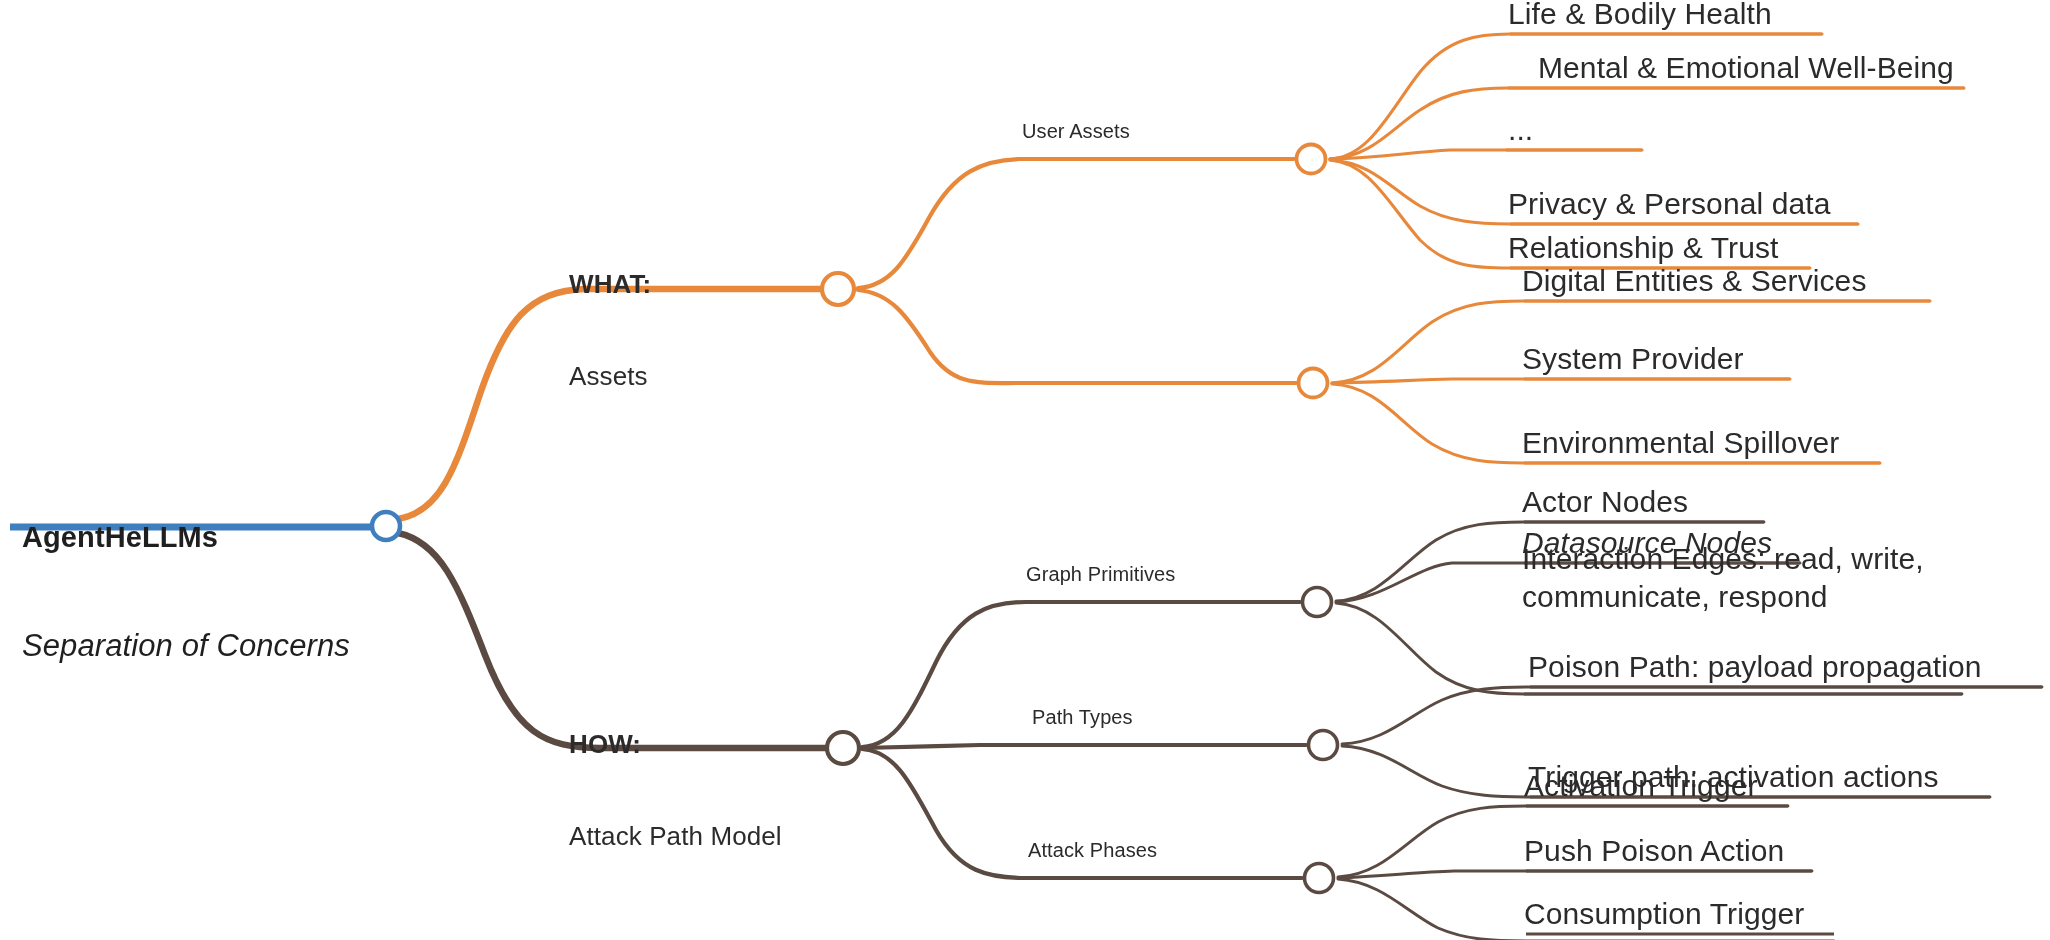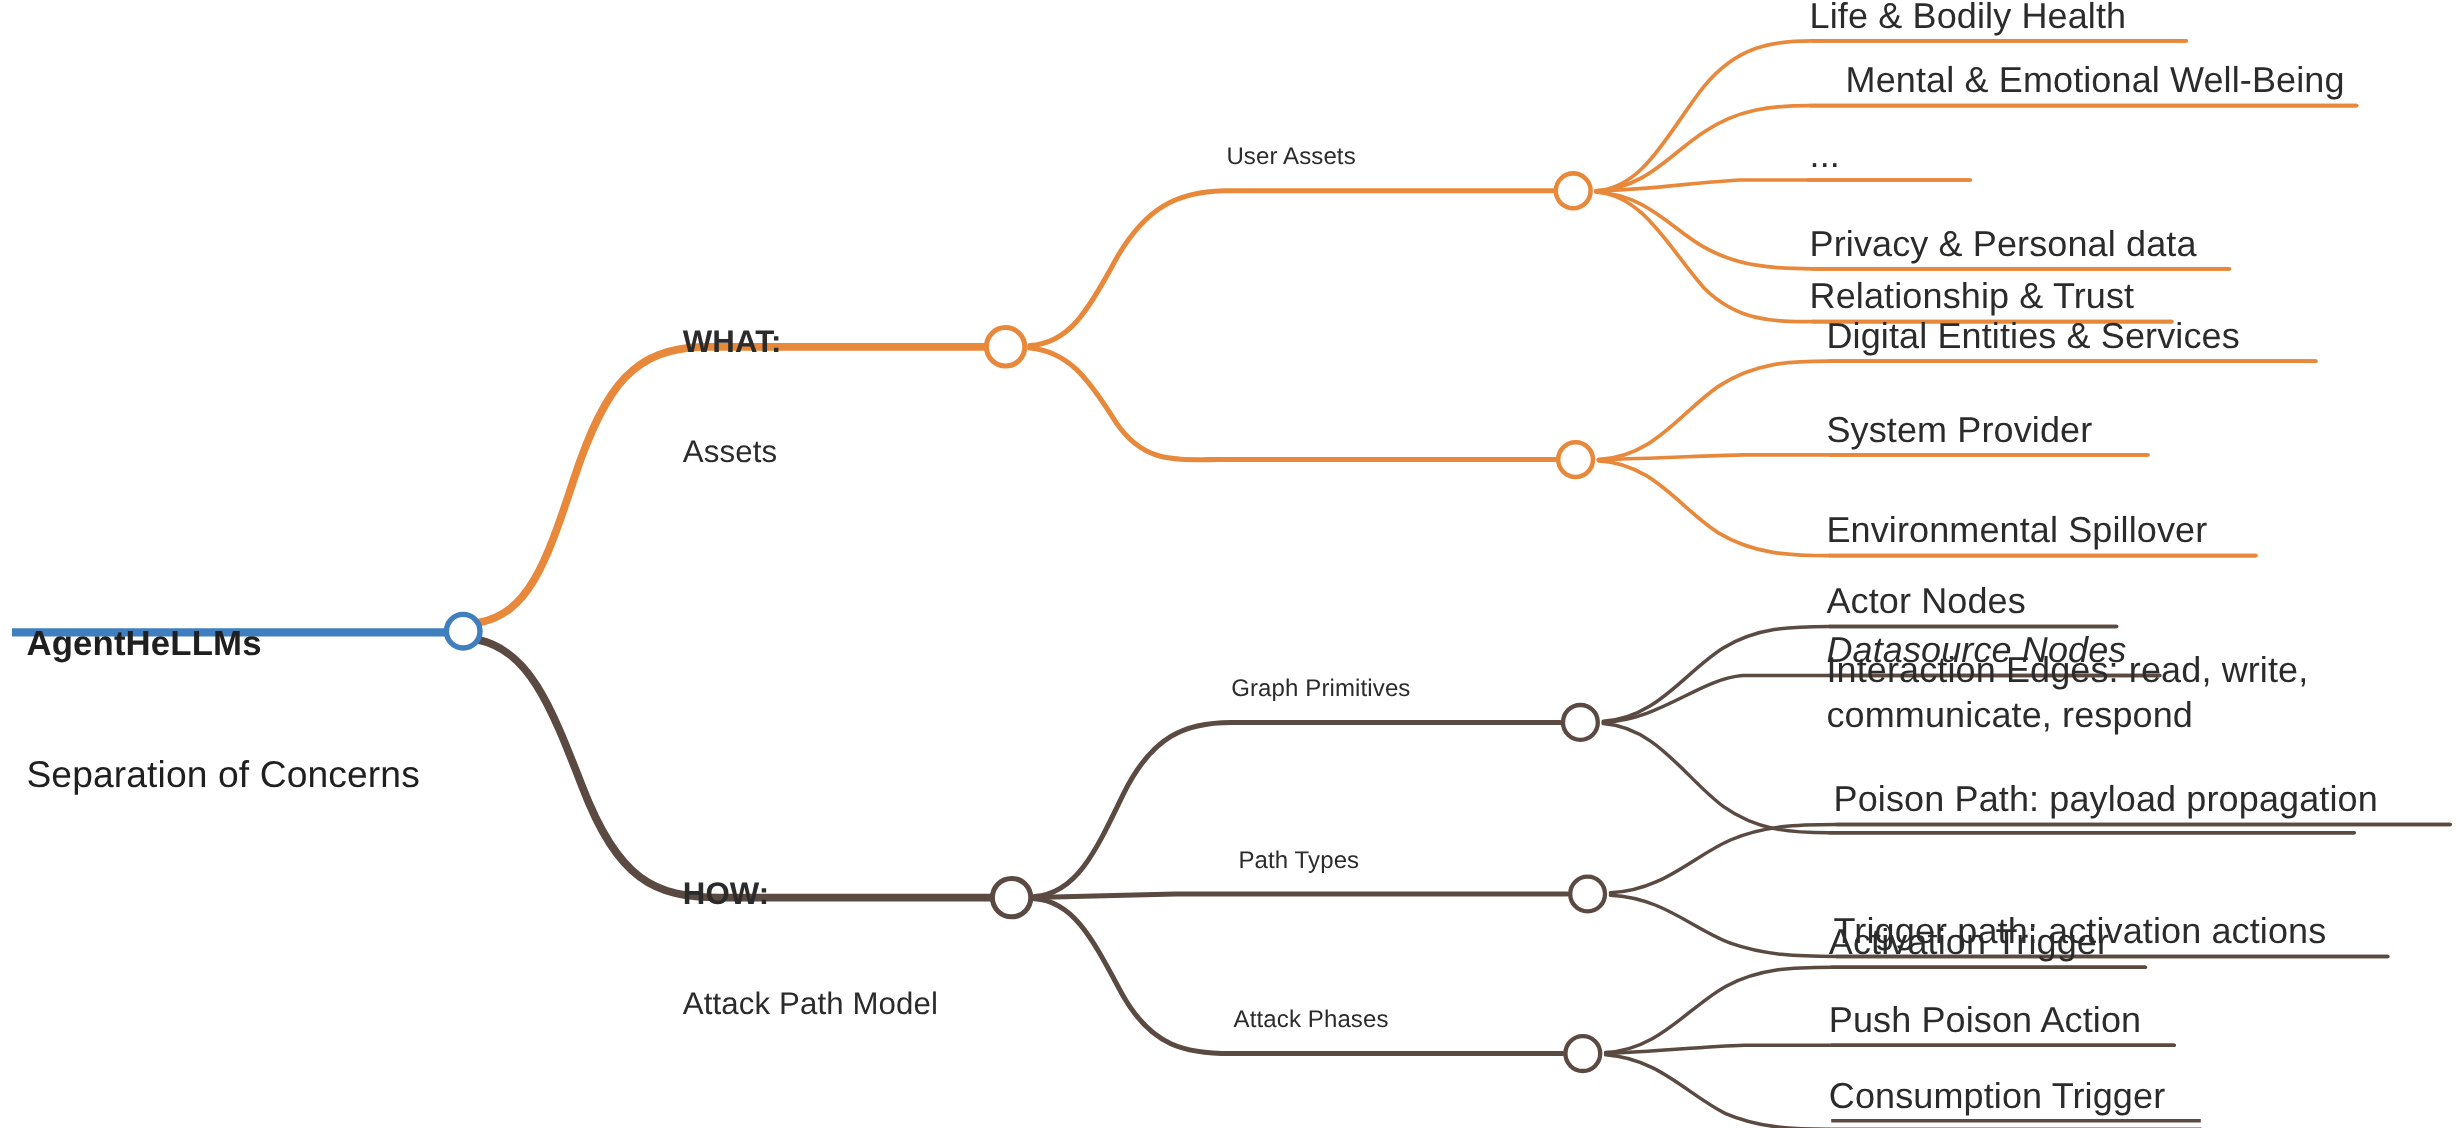--- a/index.html
+++ b/index.html
@@ -41,20 +41,21 @@
   }
   .root-label .strong {
     font-weight: bold;
     font-size: 29px;
     display: block;
   }
   .root-label .sub {
     display: block;
     font-size: 31px;
     font-weight: normal;
+    font-style: italic;
   }
   .l1-label {
     font-size: 26px;
   }
   .l1-label .strong {
     font-weight: bold;
     display: block;
   }
   .l1-label .sub {
     display: block;

